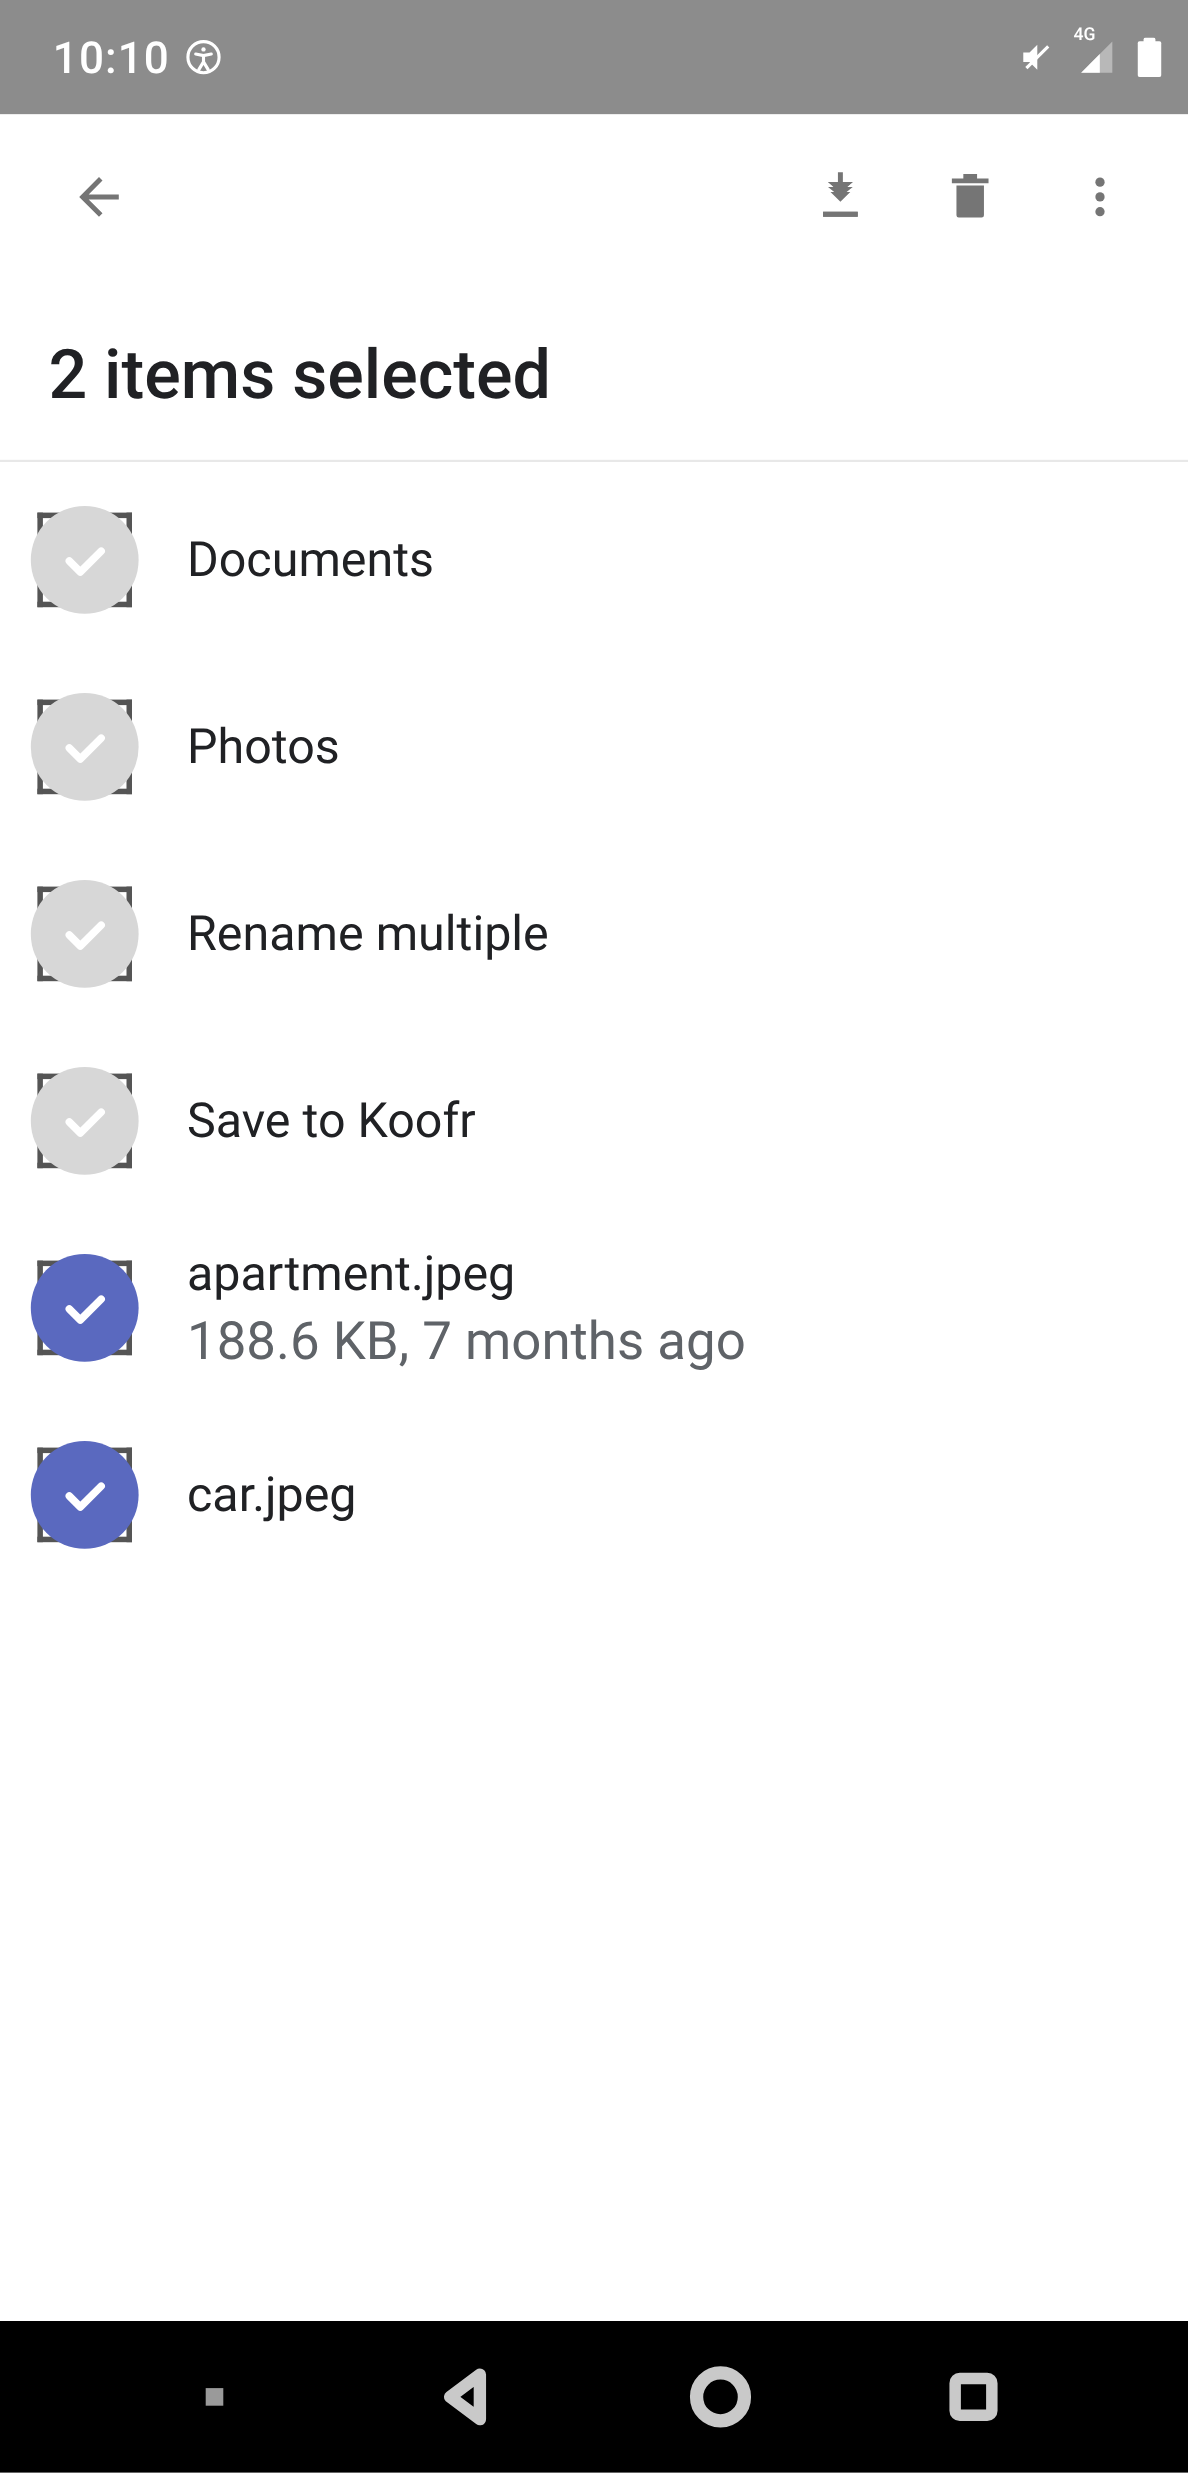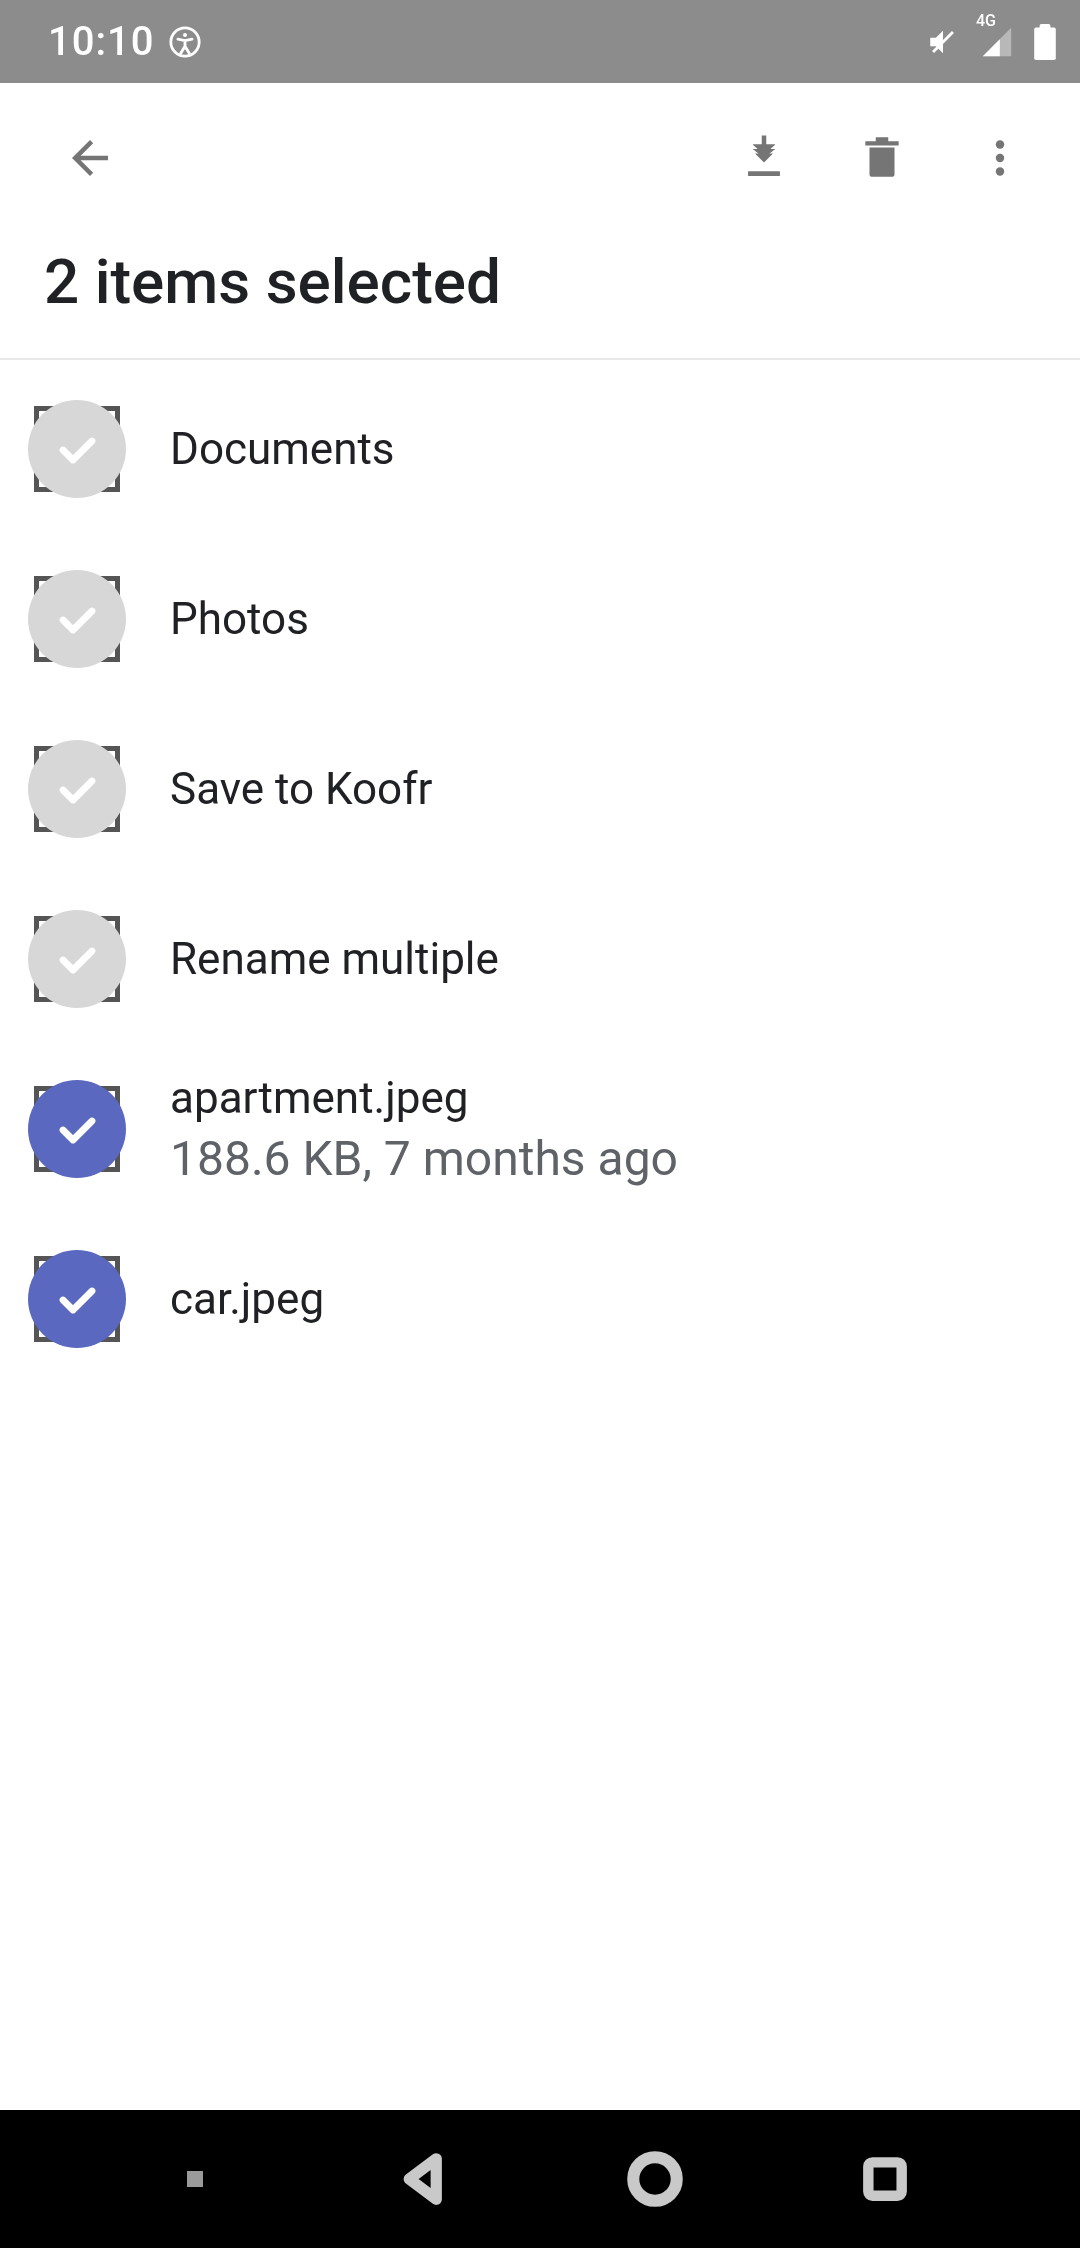--- a/index.html
+++ b/index.html
@@ -1,21 +1,21 @@
 <!DOCTYPE html>
 <html><head>
 <meta charset="utf-8">
 <style>
   * { box-sizing: border-box; margin: 0; padding: 0; }
   html, body { width: 1080px; height: 2248px; font-family: Roboto, -apple-system, "Helvetica Neue", Arial, sans-serif; background: #ffffff; }
   .screen { width: 1080px; height: 2248px; display: flex; flex-direction: column; position: relative; }
 
   
   .status-bar {
-    height: 83px;
+    height: 104px;
     background: #8c8c8c;
     color: #ffffff;
     display: flex;
     align-items: center;
     justify-content: space-between;
     padding: 0 24px 0 48px;
     font-size: 40px;
   }
   .status-left { display: flex; align-items: center; gap: 14px; }
   .status-time { font-weight: 500; letter-spacing: 1px; }
@@ -39,20 +39,21 @@
   .icon-btn svg { fill: #757575; }
   .app-bar .icon-btn + .icon-btn { margin-left: 18px; }
 
   .title-area {
     padding: 12px 44px 40px 44px;
   }
   .title {
     font-size: 62px;
     font-weight: 500;
     color: #202124;
+    margin-top: 39px;
   }
   .divider { height: 2px; background: #e8e8e8; }
 
   
   .list { flex: 1; overflow-y: auto; background: #ffffff; padding-top: 4px; }
   .row {
     display: flex;
     align-items: center;
     padding: 24px 28px;
     min-height: 170px;
@@ -206,34 +207,34 @@
       <div class="row">
         <div class="check-wrap">
           <div class="thumb-corners"><span></span></div>
           <div class="check-circle unselected">
             <svg viewBox="0 0 24 24" fill="none">
               <path d="M5 12.5 L10 17.5 L19.5 8" stroke-width="3.4" stroke-linecap="round" stroke-linejoin="round"></path>
             </svg>
           </div>
         </div>
         <div class="row-text">
+          <div class="row-name">Rename multiple</div>
+        </div>
+      </div>
+      <div class="row">
+        <div class="check-wrap">
+          <div class="thumb-corners"><span></span></div>
+          <div class="check-circle unselected">
+            <svg viewBox="0 0 24 24" fill="none">
+              <path d="M5 12.5 L10 17.5 L19.5 8" stroke-width="3.4" stroke-linecap="round" stroke-linejoin="round"></path>
+            </svg>
+          </div>
+        </div>
+        <div class="row-text">
           <div class="row-name">Save to Koofr</div>
-        </div>
-      </div>
-      <div class="row">
-        <div class="check-wrap">
-          <div class="thumb-corners"><span></span></div>
-          <div class="check-circle unselected">
-            <svg viewBox="0 0 24 24" fill="none">
-              <path d="M5 12.5 L10 17.5 L19.5 8" stroke-width="3.4" stroke-linecap="round" stroke-linejoin="round"></path>
-            </svg>
-          </div>
-        </div>
-        <div class="row-text">
-          <div class="row-name">Rename multiple</div>
         </div>
       </div>
       <div class="row">
         <div class="check-wrap">
           <div class="thumb-corners"><span></span></div>
           <div class="check-circle selected">
             <svg viewBox="0 0 24 24" fill="none">
               <path d="M5 12.5 L10 17.5 L19.5 8" stroke-width="3.4" stroke-linecap="round" stroke-linejoin="round"></path>
             </svg>
           </div>

